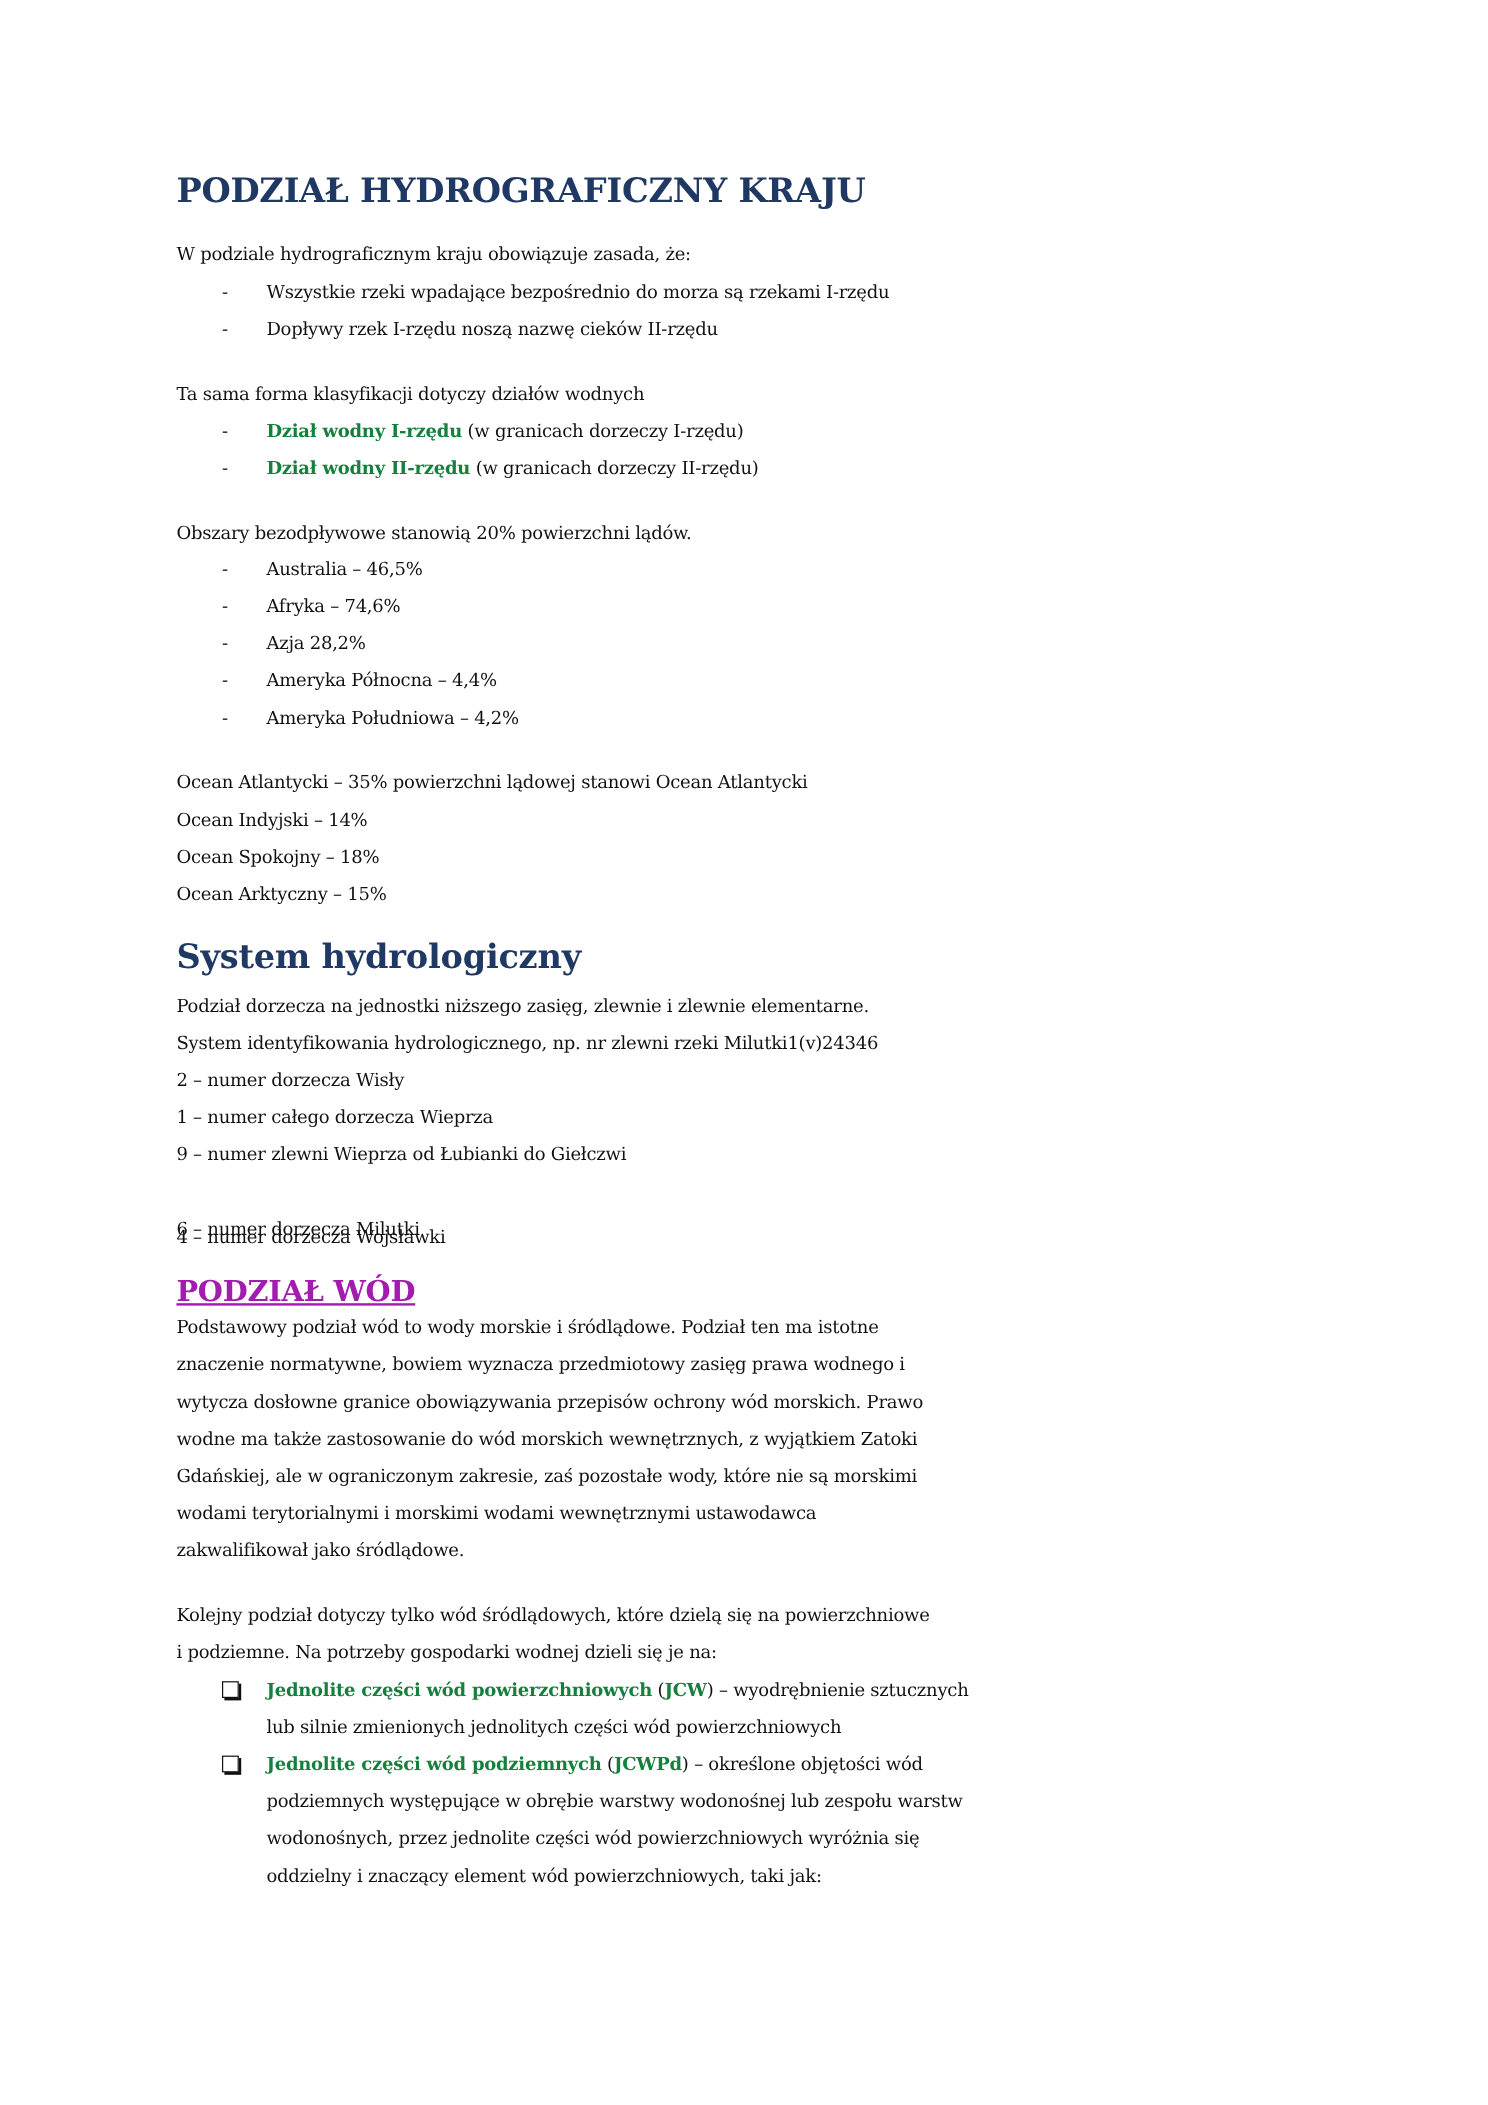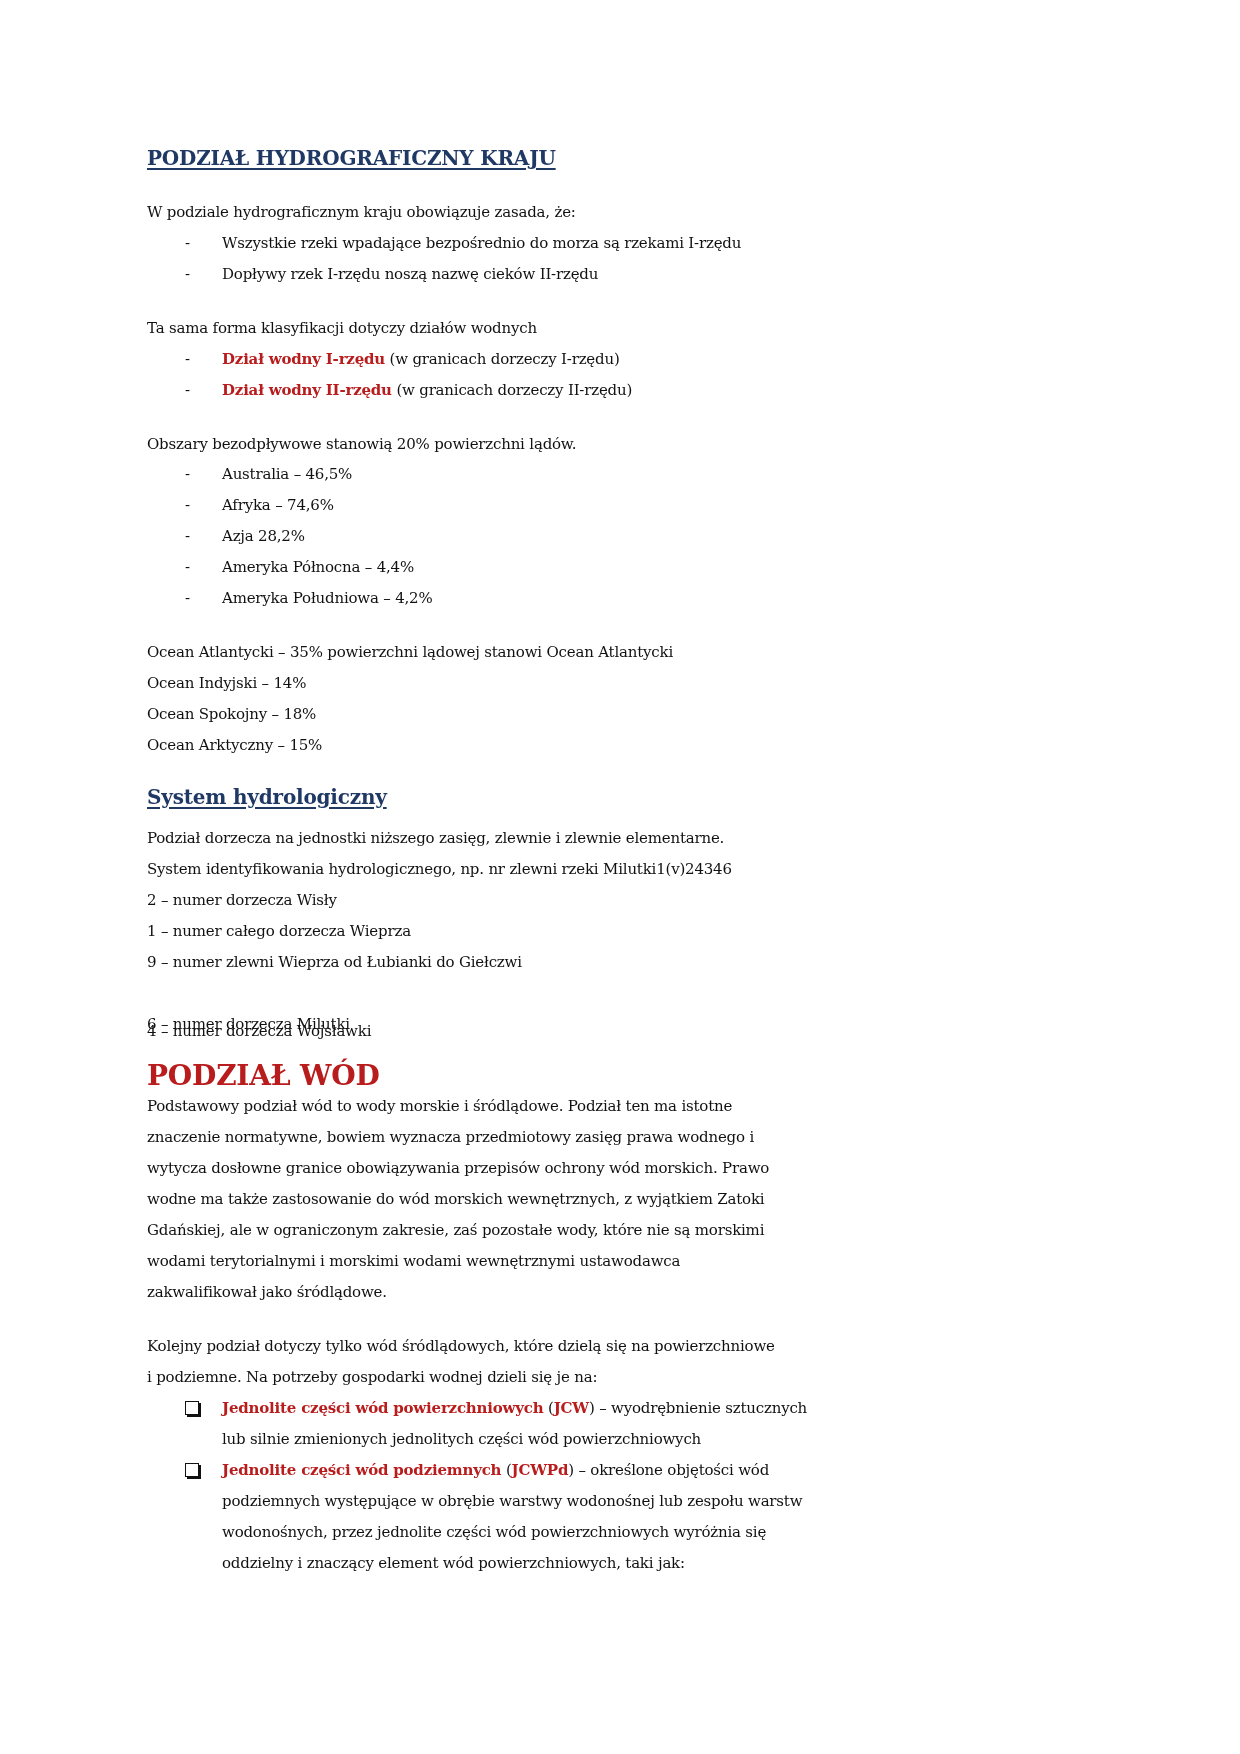--- a/index.html
+++ b/index.html
@@ -7,27 +7,27 @@
       width: 1240px; height: 1754px; position: relative; overflow: hidden;
       font-family: "DejaVu Serif", "Liberation Serif", serif;
       color: #111111;
     }
     .page { position: absolute; left: 147px; top: 0; width: 960px; }
     .line {
       position: absolute; left: 0; white-space: nowrap;
       font-size: 15px; line-height: 31px; letter-spacing: -0.2px;
     }
     .h-main {
-      font-weight: bold; font-size: 20px; color: #1f3864;
-      text-decoration: underline; text-underline-offset: 3px;
+      font-weight: bold; font-size: 28px; color: #1f3864;
+      text-underline-offset: 3px;
     }
     .h-sub {
-      font-weight: bold; font-size: 28px; color: #b91c1c;
+      font-weight: bold; font-size: 24px; color: #a21caf; text-decoration: underline;
     }
-    .accent { font-weight: bold; color: #b91c1c; }
+    .accent { font-weight: bold; color: #15803d; }
     .dash { position: absolute; left: 38px; }
     .indent { left: 75px; }
     .dashrow .txt { position: absolute; left: 75px; white-space: nowrap; }
     .box {
       position: absolute; left: 38px; top: 8px;
       width: 12px; height: 12px; border: 1.5px solid #111;
       box-shadow: 2px 2px 0 #111;
     }
   </style>
 </head>

